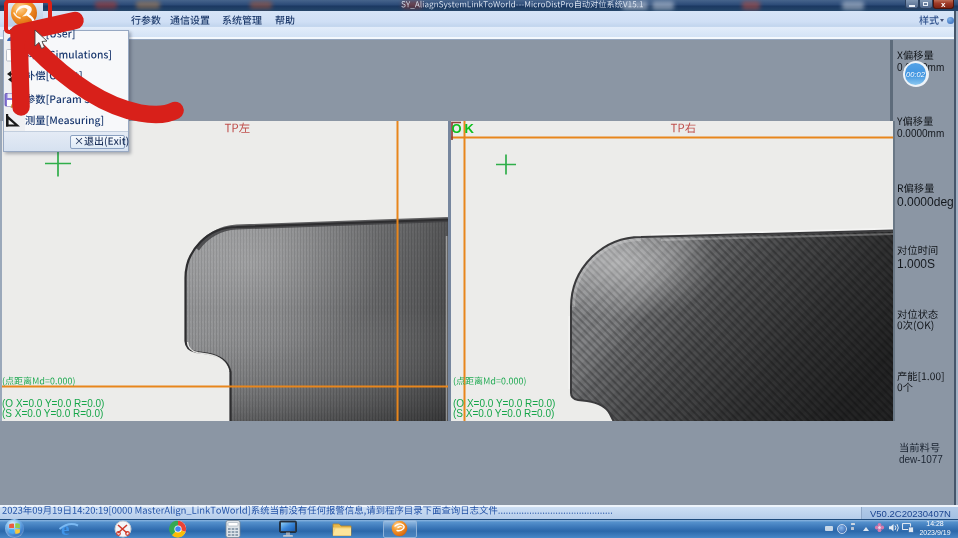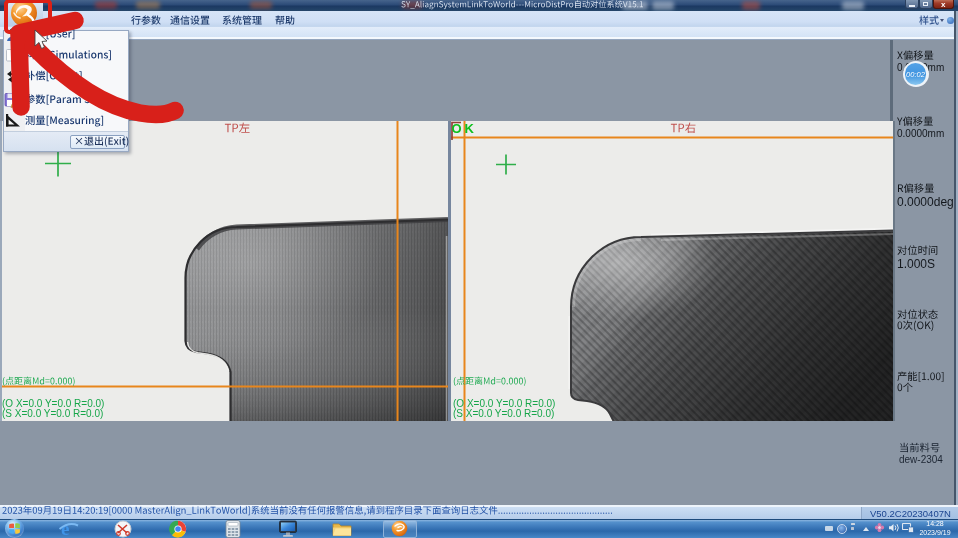--- a/index.html
+++ b/index.html
@@ -138,21 +138,21 @@
 <div class="abs" style="left:890px;top:39.5px;width:2.5px;height:81.5px;background:#5d6b7a;"></div>
 <div class="abs" style="left:893px;top:121px;width:1.5px;height:300px;background:#6a7886;"></div>
 
 <div class="abs" style="left:953.5px;top:11px;width:2.5px;height:494px;background:#46566a;"></div>
 <div class="abs" style="left:956px;top:11px;width:2px;height:494px;background:#9fb0c4;"></div>
 
 <div class="abs" style="left:897px;top:61.5px;font-size:10px;color:#14181d;">0.0000mm</div>
 <div class="abs" style="left:897px;top:127.5px;font-size:10px;color:#14181d;">0.0000mm</div>
 <div class="abs" style="left:897px;top:194.5px;font-size:12px;color:#14181d;">0.0000deg</div>
 <div class="abs" style="left:897px;top:256.5px;font-size:12px;color:#14181d;">1.000S</div>
-<div class="abs" style="left:899px;top:453.5px;font-size:10px;color:#1d2633;">dew-2304</div>
+<div class="abs" style="left:899px;top:453.5px;font-size:10px;color:#1d2633;">dew-1077</div>
 
 <div class="abs" style="left:0;top:505px;width:958px;height:1.5px;background:#eef4fb;"></div>
 <div class="abs" style="left:0;top:506.5px;width:958px;height:12.5px;background:linear-gradient(#cddff4,#b6cdea);"></div>
 <div class="abs" style="left:861px;top:506.5px;width:97px;height:12.5px;background:linear-gradient(#b3cbe8,#a3bfe2);border-left:1px solid #8fa8c8;"></div>
 <div class="abs" style="left:870px;top:507.5px;font-size:9.5px;font-weight:normal;color:#1b448f;">V50.2C20230407N</div>
 
 <svg class="abs" width="958" height="538" style="left:0;top:0;z-index:20;pointer-events:none;">
 <path d="M403.5 7.4C404.7 7.4 405.5 6.6 405.5 5.7C405.5 4.8 405.0 4.3 404.3 4.0L403.4 3.7C403.0 3.5 402.4 3.3 402.4 2.7C402.4 2.1 402.9 1.8 403.6 1.8C404.1 1.8 404.6 2.0 404.9 2.4L405.3 1.9C404.9 1.4 404.3 1.1 403.6 1.1C402.5 1.1 401.7 1.8 401.7 2.7C401.7 3.6 402.3 4.0 402.9 4.3L403.8 4.6C404.3 4.9 404.8 5.1 404.8 5.7C404.8 6.3 404.3 6.7 403.5 6.7C402.9 6.7 402.3 6.4 401.8 5.9L401.4 6.5C401.9 7.0 402.6 7.4 403.5 7.4Z M407.7 7.3H408.4V4.9L410.2 1.2H409.5L408.7 2.9C408.5 3.4 408.3 3.8 408.1 4.3H408.1C407.8 3.8 407.7 3.4 407.5 2.9L406.7 1.2H405.9L407.7 4.9Z M410.3 8.4H414.7V7.9H410.3Z M414.9 7.3H415.6L416.2 5.4H418.4L419.0 7.3H419.8L417.7 1.2H416.9ZM416.4 4.8 416.7 3.9C416.9 3.2 417.1 2.6 417.3 1.9H417.3C417.5 2.6 417.7 3.2 417.9 3.9L418.2 4.8Z M421.4 7.4C421.6 7.4 421.7 7.3 421.8 7.3L421.7 6.7C421.6 6.7 421.6 6.7 421.5 6.7C421.4 6.7 421.3 6.6 421.3 6.4V0.7H420.6V6.4C420.6 7.0 420.8 7.4 421.4 7.4Z M422.9 7.3H423.6V2.8H422.9ZM423.3 1.9C423.6 1.9 423.8 1.7 423.8 1.4C423.8 1.1 423.6 0.9 423.3 0.9C423.0 0.9 422.8 1.1 422.8 1.4C422.8 1.7 423.0 1.9 423.3 1.9Z M426.2 7.4C426.7 7.4 427.2 7.1 427.6 6.7H427.7L427.7 7.3H428.4V4.5C428.4 3.4 427.9 2.7 426.8 2.7C426.1 2.7 425.5 3.0 425.1 3.3L425.4 3.8C425.7 3.5 426.2 3.3 426.7 3.3C427.4 3.3 427.6 3.9 427.6 4.4C425.7 4.6 424.9 5.1 424.9 6.1C424.9 6.9 425.4 7.4 426.2 7.4ZM426.4 6.8C425.9 6.8 425.6 6.6 425.6 6.0C425.6 5.5 426.1 5.1 427.6 4.9V6.2C427.2 6.6 426.8 6.8 426.4 6.8Z M431.3 9.3C432.6 9.3 433.5 8.6 433.5 7.8C433.5 7.0 433.0 6.7 432.0 6.7H431.1C430.5 6.7 430.3 6.5 430.3 6.2C430.3 6.0 430.4 5.8 430.6 5.7C430.8 5.8 431.0 5.8 431.3 5.8C432.2 5.8 432.9 5.2 432.9 4.3C432.9 3.9 432.7 3.6 432.5 3.4H433.4V2.8H431.9C431.7 2.7 431.5 2.7 431.3 2.7C430.4 2.7 429.6 3.3 429.6 4.3C429.6 4.8 429.9 5.2 430.2 5.5V5.5C429.9 5.7 429.7 6.0 429.7 6.3C429.7 6.7 429.9 6.9 430.1 7.1V7.1C429.7 7.4 429.4 7.7 429.4 8.1C429.4 8.9 430.2 9.3 431.3 9.3ZM431.3 5.3C430.7 5.3 430.3 4.9 430.3 4.3C430.3 3.6 430.7 3.2 431.3 3.2C431.8 3.2 432.2 3.6 432.2 4.3C432.2 4.9 431.8 5.3 431.3 5.3ZM431.4 8.8C430.6 8.8 430.1 8.5 430.1 8.0C430.1 7.8 430.2 7.5 430.5 7.3C430.7 7.3 430.9 7.3 431.1 7.3H431.9C432.5 7.3 432.8 7.5 432.8 7.9C432.8 8.3 432.2 8.8 431.4 8.8Z M434.4 7.3H435.1V4.0C435.6 3.6 435.9 3.3 436.4 3.3C436.9 3.3 437.2 3.7 437.2 4.5V7.3H437.9V4.4C437.9 3.3 437.5 2.7 436.6 2.7C436.0 2.7 435.5 3.0 435.1 3.4H435.1L435.0 2.8H434.4Z M441.1 7.4C442.4 7.4 443.2 6.6 443.2 5.7C443.2 4.8 442.6 4.3 441.9 4.0L441.1 3.7C440.6 3.5 440.1 3.3 440.1 2.7C440.1 2.1 440.5 1.8 441.2 1.8C441.8 1.8 442.2 2.0 442.6 2.4L443.0 1.9C442.5 1.4 441.9 1.1 441.2 1.1C440.1 1.1 439.3 1.8 439.3 2.7C439.3 3.6 440.0 4.0 440.5 4.3L441.4 4.6C442.0 4.9 442.4 5.1 442.4 5.7C442.4 6.3 441.9 6.7 441.1 6.7C440.5 6.7 439.9 6.4 439.5 5.9L439.0 6.5C439.5 7.0 440.3 7.4 441.1 7.4Z M444.4 9.2C445.2 9.2 445.7 8.5 446.0 7.6L447.7 2.8H447.0L446.2 5.3C446.0 5.7 445.9 6.1 445.8 6.5H445.8C445.6 6.1 445.5 5.7 445.3 5.3L444.4 2.8H443.6L445.4 7.3L445.3 7.6C445.1 8.1 444.8 8.6 444.3 8.6C444.2 8.6 444.1 8.5 444.0 8.5L443.8 9.1C444.0 9.1 444.1 9.2 444.4 9.2Z M449.7 7.4C450.8 7.4 451.3 6.8 451.3 6.0C451.3 5.2 450.6 4.9 450.0 4.7C449.5 4.5 449.0 4.3 449.0 3.9C449.0 3.6 449.3 3.3 449.8 3.3C450.2 3.3 450.6 3.4 450.9 3.7L451.2 3.2C450.9 2.9 450.4 2.7 449.8 2.7C448.9 2.7 448.3 3.2 448.3 3.9C448.3 4.7 449.0 5.0 449.6 5.2C450.1 5.4 450.6 5.6 450.6 6.1C450.6 6.5 450.3 6.8 449.7 6.8C449.2 6.8 448.8 6.6 448.4 6.2L448.1 6.7C448.5 7.1 449.1 7.4 449.7 7.4Z M453.8 7.4C454.1 7.4 454.4 7.3 454.6 7.2L454.5 6.6C454.3 6.7 454.1 6.8 454.0 6.8C453.4 6.8 453.3 6.4 453.3 5.9V3.4H454.5V2.8H453.3V1.5H452.6L452.6 2.8L451.9 2.8V3.4H452.5V5.9C452.5 6.8 452.8 7.4 453.8 7.4Z M457.3 7.4C457.9 7.4 458.4 7.2 458.7 6.9L458.5 6.4C458.1 6.6 457.8 6.8 457.4 6.8C456.5 6.8 455.9 6.2 455.9 5.2H458.9C458.9 5.1 458.9 4.9 458.9 4.8C458.9 3.5 458.3 2.7 457.1 2.7C456.1 2.7 455.2 3.6 455.2 5.0C455.2 6.5 456.1 7.4 457.3 7.4ZM455.9 4.7C456.0 3.8 456.5 3.3 457.2 3.3C457.9 3.3 458.3 3.8 458.3 4.7Z M460.0 7.3H460.8V4.0C461.2 3.6 461.6 3.3 461.9 3.3C462.5 3.3 462.7 3.7 462.7 4.5V7.3H463.5V4.0C463.9 3.6 464.2 3.3 464.6 3.3C465.2 3.3 465.4 3.7 465.4 4.5V7.3H466.2V4.4C466.2 3.3 465.7 2.7 464.8 2.7C464.3 2.7 463.8 3.0 463.3 3.5C463.2 3.0 462.8 2.7 462.1 2.7C461.6 2.7 461.1 3.0 460.7 3.4H460.7L460.6 2.8H460.0Z M467.7 7.3H471.1V6.6H468.4V1.2H467.7Z M472.1 7.3H472.8V2.8H472.1ZM472.4 1.9C472.7 1.9 472.9 1.7 472.9 1.4C472.9 1.1 472.7 0.9 472.4 0.9C472.2 0.9 472.0 1.1 472.0 1.4C472.0 1.7 472.2 1.9 472.4 1.9Z M474.3 7.3H475.1V4.0C475.5 3.6 475.8 3.3 476.3 3.3C476.9 3.3 477.1 3.7 477.1 4.5V7.3H477.9V4.4C477.9 3.3 477.5 2.7 476.5 2.7C475.9 2.7 475.4 3.0 475.0 3.4H475.0L474.9 2.8H474.3Z M479.3 7.3H480.1V6.1L480.9 5.1L482.2 7.3H483.0L481.3 4.6L482.8 2.8H482.0L480.1 5.1H480.1V0.7H479.3Z M485.2 7.3H485.9V1.9H487.8V1.2H483.4V1.9H485.2Z M490.5 7.4C491.6 7.4 492.6 6.5 492.6 5.0C492.6 3.5 491.6 2.7 490.5 2.7C489.4 2.7 488.4 3.5 488.4 5.0C488.4 6.5 489.4 7.4 490.5 7.4ZM490.5 6.7C489.7 6.7 489.2 6.1 489.2 5.0C489.2 4.0 489.7 3.3 490.5 3.3C491.3 3.3 491.8 4.0 491.8 5.0C491.8 6.1 491.3 6.7 490.5 6.7Z M494.5 7.3H495.4L496.3 3.6C496.4 3.2 496.5 2.7 496.6 2.3H496.6C496.7 2.7 496.8 3.2 496.9 3.6L497.8 7.3H498.7L500.0 1.2H499.2L498.6 4.5C498.5 5.2 498.4 5.8 498.3 6.5H498.2C498.1 5.8 497.9 5.2 497.8 4.5L496.9 1.2H496.3L495.4 4.5C495.3 5.2 495.1 5.8 495.0 6.5H495.0C494.8 5.8 494.7 5.2 494.6 4.5L494.0 1.2H493.2Z M502.7 7.4C503.8 7.4 504.7 6.5 504.7 5.0C504.7 3.5 503.8 2.7 502.7 2.7C501.6 2.7 500.6 3.5 500.6 5.0C500.6 6.5 501.6 7.4 502.7 7.4ZM502.7 6.7C501.9 6.7 501.4 6.1 501.4 5.0C501.4 4.0 501.9 3.3 502.7 3.3C503.4 3.3 504.0 4.0 504.0 5.0C504.0 6.1 503.4 6.7 502.7 6.7Z M505.9 7.3H506.7V4.4C507.0 3.6 507.4 3.4 507.8 3.4C508.0 3.4 508.1 3.4 508.2 3.4L508.3 2.8C508.2 2.7 508.1 2.7 507.9 2.7C507.4 2.7 506.9 3.0 506.6 3.6H506.6L506.5 2.8H505.9Z M509.9 7.4C510.1 7.4 510.2 7.3 510.3 7.3L510.2 6.7C510.1 6.7 510.1 6.7 510.0 6.7C509.9 6.7 509.8 6.6 509.8 6.4V0.7H509.1V6.4C509.1 7.0 509.3 7.4 509.9 7.4Z M512.9 7.4C513.5 7.4 513.9 7.1 514.3 6.7H514.3L514.4 7.3H515.0V0.7H514.2V2.4L514.3 3.2C513.9 2.9 513.5 2.7 513.0 2.7C512.0 2.7 511.1 3.6 511.1 5.0C511.1 6.5 511.8 7.4 512.9 7.4ZM513.1 6.7C512.3 6.7 511.9 6.1 511.9 5.0C511.9 4.0 512.4 3.3 513.2 3.3C513.5 3.3 513.9 3.4 514.2 3.8V6.1C513.9 6.5 513.5 6.7 513.1 6.7Z M516.1 5.2H518.2V4.7H516.1Z M519.0 5.2H521.1V4.7H519.0Z M521.8 5.2H523.9V4.7H521.8Z M525.1 7.3H525.8V3.9C525.8 3.4 525.7 2.7 525.7 2.2H525.7L526.2 3.5L527.3 6.6H527.9L529.0 3.5L529.5 2.2H529.5C529.5 2.7 529.4 3.4 529.4 3.9V7.3H530.1V1.2H529.2L528.1 4.5C527.9 4.9 527.8 5.3 527.6 5.7H527.6C527.5 5.3 527.3 4.9 527.2 4.5L526.0 1.2H525.1Z M531.7 7.3H532.4V2.8H531.7ZM532.1 1.9C532.4 1.9 532.6 1.7 532.6 1.4C532.6 1.1 532.4 0.9 532.1 0.9C531.8 0.9 531.6 1.1 531.6 1.4C531.6 1.7 531.8 1.9 532.1 1.9Z M535.7 7.4C536.2 7.4 536.7 7.1 537.1 6.8L536.8 6.3C536.5 6.5 536.2 6.7 535.8 6.7C534.9 6.7 534.4 6.1 534.4 5.0C534.4 4.0 535.0 3.3 535.8 3.3C536.1 3.3 536.4 3.5 536.7 3.7L537.1 3.2C536.7 2.9 536.3 2.7 535.8 2.7C534.6 2.7 533.6 3.5 533.6 5.0C533.6 6.5 534.5 7.4 535.7 7.4Z M538.1 7.3H538.9V4.4C539.2 3.6 539.6 3.4 540.0 3.4C540.2 3.4 540.3 3.4 540.4 3.4L540.6 2.8C540.4 2.7 540.3 2.7 540.1 2.7C539.6 2.7 539.1 3.0 538.8 3.6H538.8L538.7 2.8H538.1Z M543.0 7.4C544.1 7.4 545.1 6.5 545.1 5.0C545.1 3.5 544.1 2.7 543.0 2.7C541.9 2.7 541.0 3.5 541.0 5.0C541.0 6.5 541.9 7.4 543.0 7.4ZM543.0 6.7C542.3 6.7 541.8 6.1 541.8 5.0C541.8 4.0 542.3 3.3 543.0 3.3C543.8 3.3 544.3 4.0 544.3 5.0C544.3 6.1 543.8 6.7 543.0 6.7Z M546.4 7.3H547.9C549.7 7.3 550.7 6.1 550.7 4.2C550.7 2.3 549.7 1.2 547.9 1.2H546.4ZM547.1 6.6V1.9H547.8C549.2 1.9 549.9 2.7 549.9 4.2C549.9 5.7 549.2 6.6 547.8 6.6Z M551.9 7.3H552.7V2.8H551.9ZM552.3 1.9C552.6 1.9 552.8 1.7 552.8 1.4C552.8 1.1 552.6 0.9 552.3 0.9C552.0 0.9 551.8 1.1 551.8 1.4C551.8 1.7 552.0 1.9 552.3 1.9Z M555.3 7.4C556.4 7.4 557.0 6.8 557.0 6.0C557.0 5.2 556.3 4.9 555.6 4.7C555.1 4.5 554.6 4.3 554.6 3.9C554.6 3.6 554.9 3.3 555.5 3.3C555.9 3.3 556.2 3.4 556.5 3.7L556.8 3.2C556.5 2.9 556.0 2.7 555.5 2.7C554.5 2.7 553.9 3.2 553.9 3.9C553.9 4.7 554.6 5.0 555.2 5.2C555.7 5.4 556.2 5.6 556.2 6.1C556.2 6.5 556.0 6.8 555.4 6.8C554.8 6.8 554.4 6.6 554.0 6.2L553.7 6.7C554.1 7.1 554.7 7.4 555.3 7.4Z M559.4 7.4C559.7 7.4 560.0 7.3 560.2 7.2L560.1 6.6C559.9 6.7 559.7 6.8 559.6 6.8C559.1 6.8 558.9 6.4 558.9 5.9V3.4H560.1V2.8H558.9V1.5H558.3L558.2 2.8L557.5 2.8V3.4H558.1V5.9C558.1 6.8 558.5 7.4 559.4 7.4Z M561.2 7.3H561.9V4.9H562.9C564.2 4.9 565.1 4.3 565.1 3.0C565.1 1.7 564.2 1.2 562.9 1.2H561.2ZM561.9 4.2V1.9H562.8C563.9 1.9 564.4 2.1 564.4 3.0C564.4 3.9 563.9 4.2 562.8 4.2Z M566.3 7.3H567.1V4.4C567.3 3.6 567.8 3.4 568.2 3.4C568.4 3.4 568.5 3.4 568.6 3.4L568.7 2.8C568.6 2.7 568.5 2.7 568.3 2.7C567.8 2.7 567.3 3.0 567.0 3.6H567.0L566.9 2.8H566.3Z M571.2 7.4C572.3 7.4 573.3 6.5 573.3 5.0C573.3 3.5 572.3 2.7 571.2 2.7C570.1 2.7 569.1 3.5 569.1 5.0C569.1 6.5 570.1 7.4 571.2 7.4ZM571.2 6.7C570.4 6.7 569.9 6.1 569.9 5.0C569.9 4.0 570.4 3.3 571.2 3.3C572.0 3.3 572.5 4.0 572.5 5.0C572.5 6.1 572.0 6.7 571.2 6.7Z M575.7 3.9H580.0V5.1H575.7ZM575.7 3.3V2.1H580.0V3.3ZM575.7 5.7H580.0V6.9H575.7ZM577.4 0.3C577.4 0.7 577.2 1.1 577.1 1.5H575.0V7.9H575.7V7.5H580.0V7.9H580.7V1.5H577.7C577.9 1.2 578.0 0.8 578.1 0.4Z M582.6 1.0V1.6H585.8V1.0ZM587.2 0.5C587.2 1.1 587.2 1.7 587.2 2.3H586.0V2.8H587.2C587.1 4.7 586.8 6.4 585.6 7.5C585.8 7.5 586.0 7.8 586.1 7.9C587.3 6.8 587.7 4.9 587.8 2.8H589.0C588.9 5.8 588.8 6.9 588.6 7.1C588.5 7.2 588.4 7.2 588.3 7.2C588.1 7.2 587.7 7.2 587.2 7.2C587.3 7.4 587.4 7.6 587.4 7.8C587.8 7.8 588.3 7.8 588.6 7.8C588.8 7.8 589.0 7.7 589.1 7.5C589.4 7.1 589.5 5.9 589.6 2.6C589.6 2.5 589.6 2.3 589.6 2.3H587.8C587.8 1.7 587.9 1.1 587.9 0.5ZM582.6 6.9 582.6 6.9V6.9C582.8 6.8 583.1 6.7 585.4 6.2L585.5 6.7L586.1 6.5C585.9 6.0 585.6 5.0 585.3 4.3L584.7 4.4C584.9 4.8 585.1 5.2 585.2 5.7L583.3 6.1C583.6 5.3 583.9 4.4 584.1 3.6H585.9V3.0H582.3V3.6H583.5C583.3 4.5 582.9 5.5 582.8 5.8C582.7 6.1 582.6 6.3 582.4 6.3C582.5 6.5 582.6 6.8 582.6 6.9Z M594.2 4.0C594.6 4.6 595.0 5.4 595.1 5.9L595.6 5.6C595.5 5.1 595.1 4.4 594.7 3.8ZM590.8 3.5C591.3 4.0 591.9 4.5 592.3 5.1C591.9 6.1 591.2 6.9 590.5 7.4C590.6 7.5 590.8 7.7 590.9 7.9C591.7 7.4 592.3 6.6 592.8 5.6C593.2 6.0 593.5 6.5 593.7 6.9L594.2 6.4C593.9 6.0 593.5 5.5 593.1 4.9C593.5 4.0 593.7 2.9 593.9 1.6L593.5 1.4L593.4 1.5H590.7V2.0H593.2C593.1 2.9 592.9 3.7 592.6 4.4C592.2 4.0 591.7 3.5 591.3 3.2ZM596.4 0.4V2.3H594.0V2.9H596.4V7.1C596.4 7.2 596.3 7.3 596.2 7.3C596.0 7.3 595.6 7.3 595.1 7.3C595.1 7.4 595.2 7.7 595.3 7.9C596.0 7.9 596.4 7.9 596.6 7.8C596.9 7.7 597.0 7.5 597.0 7.1V2.9H598.0V2.3H597.0V0.4Z M601.3 1.9V2.5H605.8V1.9ZM601.9 3.1C602.1 4.2 602.4 5.7 602.4 6.6L603.0 6.4C602.9 5.6 602.7 4.1 602.4 2.9ZM603.0 0.5C603.1 0.9 603.3 1.4 603.4 1.8L604.0 1.6C603.9 1.2 603.7 0.7 603.5 0.3ZM601.0 7.0V7.6H606.1V7.0H604.4C604.7 5.9 605.1 4.3 605.3 3.0L604.6 2.9C604.5 4.1 604.2 5.9 603.9 7.0ZM600.6 0.4C600.2 1.6 599.4 2.9 598.6 3.7C598.7 3.8 598.9 4.1 599.0 4.3C599.2 4.0 599.5 3.7 599.8 3.3V7.9H600.4V2.3C600.7 1.8 601.0 1.2 601.2 0.6Z M608.8 5.4C608.4 6.0 607.7 6.6 607.1 7.0C607.2 7.1 607.5 7.3 607.6 7.4C608.2 7.0 609.0 6.3 609.5 5.6ZM611.7 5.7C612.4 6.2 613.2 7.0 613.6 7.4L614.2 7.1C613.7 6.6 612.9 5.9 612.2 5.4ZM611.9 3.6C612.2 3.8 612.4 4.0 612.6 4.3L609.0 4.5C610.2 3.9 611.5 3.2 612.7 2.2L612.2 1.8C611.8 2.2 611.4 2.5 610.9 2.8L608.9 2.9C609.5 2.5 610.1 2.0 610.6 1.4C611.7 1.3 612.7 1.1 613.5 0.9L613.1 0.4C611.7 0.8 609.4 1.0 607.4 1.1C607.4 1.2 607.5 1.5 607.5 1.6C608.2 1.6 609.0 1.5 609.8 1.5C609.2 2.0 608.6 2.5 608.4 2.7C608.2 2.8 608.0 3.0 607.8 3.0C607.9 3.1 608.0 3.4 608.0 3.5C608.2 3.5 608.4 3.4 610.1 3.3C609.4 3.8 608.8 4.1 608.5 4.2C608.0 4.5 607.6 4.6 607.4 4.7C607.4 4.8 607.5 5.1 607.5 5.2C607.8 5.2 608.1 5.1 610.4 4.9V7.1C610.4 7.2 610.3 7.2 610.2 7.2C610.1 7.2 609.6 7.2 609.1 7.2C609.2 7.4 609.3 7.6 609.4 7.8C610.0 7.8 610.4 7.8 610.6 7.7C610.9 7.6 611.0 7.4 611.0 7.1V4.9L613.0 4.7C613.3 5.0 613.5 5.3 613.6 5.5L614.1 5.2C613.7 4.7 613.0 3.9 612.4 3.4Z M620.4 4.4V7.0C620.4 7.6 620.6 7.7 621.1 7.7C621.2 7.7 621.7 7.7 621.9 7.7C622.4 7.7 622.5 7.4 622.5 6.3C622.4 6.3 622.1 6.2 622.0 6.1C622.0 7.1 622.0 7.2 621.8 7.2C621.7 7.2 621.3 7.2 621.2 7.2C621.0 7.2 621.0 7.2 621.0 7.0V4.4ZM618.9 4.4C618.8 6.0 618.6 6.9 617.3 7.4C617.4 7.5 617.6 7.7 617.7 7.9C619.2 7.3 619.4 6.2 619.5 4.4ZM615.0 6.8 615.2 7.4C615.9 7.2 616.9 6.9 617.8 6.6L617.7 6.0C616.7 6.3 615.7 6.6 615.0 6.8ZM619.6 0.5C619.7 0.8 619.9 1.3 620.0 1.6H618.0V2.1H619.5C619.1 2.6 618.6 3.4 618.4 3.6C618.2 3.7 618.0 3.8 617.9 3.8C617.9 3.9 618.0 4.2 618.1 4.4C618.3 4.3 618.6 4.3 621.6 4.0C621.8 4.2 621.9 4.4 622.0 4.6L622.5 4.3C622.2 3.8 621.7 3.0 621.3 2.5L620.8 2.7C620.9 3.0 621.1 3.2 621.3 3.5L619.1 3.7C619.4 3.2 619.9 2.6 620.2 2.1H622.5V1.6H620.1L620.6 1.4C620.5 1.1 620.3 0.7 620.1 0.3ZM615.2 3.8C615.3 3.7 615.5 3.7 616.5 3.5C616.1 4.1 615.8 4.5 615.7 4.6C615.4 4.9 615.2 5.1 615.0 5.2C615.1 5.3 615.2 5.6 615.2 5.8C615.4 5.7 615.7 5.6 617.7 5.1C617.7 5.0 617.7 4.8 617.7 4.6L616.2 4.9C616.8 4.2 617.4 3.3 617.9 2.4L617.4 2.1C617.2 2.4 617.0 2.7 616.8 3.0L615.8 3.1C616.3 2.4 616.9 1.5 617.2 0.6L616.6 0.3C616.3 1.3 615.6 2.4 615.4 2.7C615.3 2.9 615.1 3.1 615.0 3.2C615.0 3.3 615.1 3.7 615.2 3.8Z M624.8 7.3H625.7L627.6 1.2H626.8L625.9 4.5C625.7 5.2 625.5 5.8 625.3 6.5H625.3C625.0 5.8 624.9 5.2 624.7 4.5L623.7 1.2H622.9Z M628.3 7.3H631.6V6.6H630.4V1.2H629.8C629.5 1.4 629.1 1.6 628.6 1.7V2.1H629.7V6.6H628.3Z M634.3 7.4C635.3 7.4 636.3 6.6 636.3 5.3C636.3 4.0 635.5 3.4 634.5 3.4C634.1 3.4 633.8 3.5 633.6 3.6L633.7 1.9H636.0V1.2H633.1L632.9 4.0L633.3 4.3C633.6 4.1 633.9 3.9 634.3 3.9C635.0 3.9 635.5 4.5 635.5 5.3C635.5 6.2 634.9 6.7 634.2 6.7C633.5 6.7 633.1 6.4 632.8 6.1L632.4 6.6C632.8 7.0 633.4 7.4 634.3 7.4Z M637.8 7.4C638.1 7.4 638.4 7.1 638.4 6.8C638.4 6.4 638.1 6.2 637.8 6.2C637.5 6.2 637.3 6.4 637.3 6.8C637.3 7.1 637.5 7.4 637.8 7.4Z M639.7 7.3H643.0V6.6H641.8V1.2H641.2C640.9 1.4 640.5 1.6 640.0 1.7V2.1H641.1V6.6H639.7Z" fill="#dfe8f4"></path>
 <path d="M135.4 16.0V16.9H140.3V16.0ZM133.6 15.4C133.1 16.2 132.2 17.1 131.3 17.6C131.5 17.8 131.7 18.2 131.8 18.4C132.8 17.7 133.8 16.7 134.5 15.8ZM135.0 18.8V19.7H138.2V23.6C138.2 23.7 138.1 23.8 137.9 23.8C137.7 23.8 137.1 23.8 136.4 23.8C136.5 24.0 136.7 24.4 136.7 24.7C137.6 24.7 138.2 24.7 138.6 24.6C139.0 24.4 139.1 24.1 139.1 23.6V19.7H140.6V18.8ZM134.0 17.6C133.3 18.8 132.2 19.9 131.2 20.6C131.4 20.8 131.7 21.2 131.9 21.4C132.2 21.2 132.5 20.9 132.9 20.5V24.8H133.8V19.5C134.2 19.0 134.6 18.5 134.9 17.9Z M147.2 21.1C146.4 21.7 144.7 22.2 143.3 22.4C143.5 22.6 143.7 22.9 143.9 23.1C145.4 22.8 147.0 22.2 148.0 21.5ZM148.5 22.1C147.4 23.2 145.1 23.7 142.7 23.9C142.9 24.1 143.0 24.5 143.1 24.8C145.7 24.4 148.0 23.8 149.3 22.5ZM142.8 18.1C143.0 18.0 143.3 17.9 144.9 17.9C144.7 18.1 144.6 18.4 144.4 18.7H141.5V19.5H143.8C143.2 20.3 142.3 20.9 141.3 21.3C141.5 21.5 141.9 21.9 142.0 22.1C142.6 21.8 143.1 21.5 143.6 21.0C143.8 21.2 144.0 21.4 144.1 21.6C145.1 21.4 146.4 20.9 147.2 20.3L146.4 19.9C145.8 20.3 144.7 20.7 143.8 20.9C144.3 20.5 144.7 20.0 145.0 19.5H147.0C147.8 20.6 148.9 21.5 150.1 22.0C150.2 21.8 150.5 21.5 150.7 21.3C149.8 20.9 148.8 20.3 148.1 19.5H150.5V18.7H145.5C145.7 18.4 145.8 18.1 145.9 17.8L148.6 17.7C148.9 17.9 149.1 18.1 149.2 18.3L150.0 17.8C149.5 17.1 148.3 16.3 147.4 15.7L146.7 16.2C147.0 16.4 147.4 16.7 147.8 17.0L144.4 17.1C144.9 16.7 145.6 16.3 146.1 15.8L145.2 15.4C144.5 16.1 143.5 16.7 143.2 16.9C142.9 17.0 142.7 17.2 142.5 17.2C142.6 17.4 142.7 17.9 142.8 18.1Z M155.3 15.6C155.2 16.0 154.9 16.6 154.6 16.9L155.2 17.2C155.5 16.9 155.8 16.4 156.1 15.9ZM151.8 15.9C152.1 16.4 152.3 16.9 152.4 17.3L153.1 16.9C153.0 16.6 152.7 16.1 152.5 15.7ZM154.9 21.4C154.7 21.8 154.4 22.2 154.1 22.6C153.8 22.4 153.4 22.2 153.1 22.1L153.5 21.4ZM152.0 22.4C152.4 22.6 153.0 22.8 153.5 23.1C152.8 23.5 152.1 23.8 151.3 24.0C151.5 24.1 151.7 24.5 151.8 24.7C152.7 24.4 153.5 24.1 154.2 23.5C154.6 23.7 154.8 23.9 155.1 24.0L155.6 23.4C155.4 23.3 155.1 23.1 154.8 22.9C155.4 22.4 155.8 21.7 156.0 20.8L155.5 20.6L155.3 20.6H153.9L154.1 20.2L153.2 20.0C153.2 20.2 153.1 20.4 153.0 20.6H151.7V21.4H152.6C152.4 21.8 152.2 22.1 152.0 22.4ZM153.5 15.4V17.3H151.5V18.0H153.2C152.7 18.6 152.0 19.2 151.3 19.4C151.5 19.6 151.7 19.9 151.8 20.1C152.4 19.8 153.0 19.3 153.5 18.8V19.9H154.3V18.6C154.8 19.0 155.3 19.4 155.5 19.6L156.0 18.9C155.8 18.8 155.1 18.3 154.6 18.0H156.3V17.3H154.3V15.4ZM157.2 15.5C157.0 17.3 156.5 19.0 155.7 20.0C155.9 20.2 156.3 20.5 156.4 20.6C156.7 20.3 156.9 19.9 157.1 19.5C157.3 20.4 157.5 21.2 157.9 21.9C157.3 22.8 156.6 23.5 155.5 24.0C155.7 24.2 155.9 24.6 156.0 24.8C157.0 24.3 157.8 23.6 158.3 22.8C158.8 23.6 159.4 24.2 160.1 24.6C160.3 24.4 160.6 24.1 160.8 23.9C160.0 23.5 159.3 22.8 158.8 21.9C159.3 20.9 159.7 19.7 159.9 18.2H160.5V17.4H157.8C157.9 16.8 158.0 16.2 158.1 15.6ZM159.0 18.2C158.8 19.3 158.7 20.1 158.3 20.9C158.0 20.1 157.8 19.2 157.6 18.2Z" fill="#1d3a6b"></path>
 <path d="M170.6 16.4C171.2 16.9 171.9 17.6 172.3 18.1L173.0 17.5C172.6 17.0 171.8 16.3 171.2 15.8ZM172.6 19.2H170.4V20.1H171.7V22.8C171.3 23.0 170.8 23.4 170.3 23.9L170.9 24.7C171.4 24.0 171.9 23.4 172.2 23.4C172.4 23.4 172.8 23.8 173.2 24.0C173.9 24.4 174.7 24.5 175.9 24.5C177.0 24.5 178.7 24.5 179.5 24.4C179.5 24.2 179.6 23.8 179.7 23.5C178.7 23.6 177.1 23.7 176.0 23.7C174.8 23.7 174.0 23.6 173.3 23.2C173.0 23.1 172.8 22.9 172.6 22.8ZM173.7 15.8V16.5H177.6C177.2 16.8 176.8 17.1 176.5 17.3C176.0 17.0 175.5 16.8 175.1 16.7L174.4 17.2C175.0 17.4 175.6 17.7 176.2 18.0H173.6V23.1H174.5V21.6H176.0V23.1H176.8V21.6H178.3V22.3C178.3 22.4 178.3 22.4 178.2 22.4C178.0 22.4 177.7 22.4 177.2 22.4C177.3 22.6 177.4 22.9 177.5 23.2C178.1 23.2 178.6 23.2 178.8 23.0C179.1 22.9 179.2 22.7 179.2 22.3V18.0H177.9L177.9 18.0C177.7 17.9 177.5 17.7 177.3 17.6C178.0 17.2 178.7 16.7 179.2 16.2L178.6 15.7L178.4 15.8ZM178.3 18.7V19.4H176.8V18.7ZM174.5 20.1H176.0V20.8H174.5ZM174.5 19.4V18.7H176.0V19.4ZM178.3 20.1V20.8H176.8V20.1Z M183.8 18.5V19.3H188.8V18.5ZM183.8 20.0V20.7H188.8V20.0ZM183.7 21.4V24.7H184.5V24.4H188.0V24.7H188.9V21.4ZM184.5 23.6V22.2H188.0V23.6ZM185.4 15.8C185.7 16.2 185.9 16.7 186.1 17.1H183.1V17.8H189.5V17.1H186.2L186.9 16.8C186.8 16.4 186.5 15.9 186.2 15.4ZM182.5 15.5C182.0 17.0 181.2 18.4 180.3 19.4C180.4 19.6 180.7 20.1 180.8 20.3C181.1 20.0 181.4 19.6 181.6 19.2V24.8H182.5V17.6C182.8 17.0 183.1 16.4 183.3 15.7Z M191.1 16.2C191.7 16.7 192.3 17.3 192.7 17.8L193.3 17.1C193.0 16.7 192.3 16.1 191.7 15.6ZM190.4 18.6V19.5H191.7V22.8C191.7 23.3 191.4 23.6 191.2 23.8C191.4 23.9 191.6 24.3 191.7 24.6C191.9 24.3 192.2 24.1 194.0 22.7C193.9 22.5 193.7 22.1 193.6 21.9L192.6 22.7V18.6ZM194.8 15.8V16.9C194.8 17.6 194.6 18.4 193.3 19.0C193.5 19.1 193.8 19.5 193.9 19.7C195.4 19.0 195.7 17.9 195.7 16.9V16.7H197.3V18.0C197.3 18.9 197.4 19.3 198.3 19.3C198.4 19.3 198.8 19.3 199.0 19.3C199.2 19.3 199.4 19.2 199.6 19.2C199.5 19.0 199.5 18.6 199.5 18.4C199.3 18.4 199.1 18.5 199.0 18.5C198.8 18.5 198.5 18.5 198.4 18.5C198.2 18.5 198.2 18.3 198.2 18.1V15.8ZM197.9 20.7C197.5 21.4 197.1 22.0 196.5 22.5C195.9 22.0 195.4 21.4 195.1 20.7ZM193.8 19.8V20.7H194.4L194.2 20.8C194.6 21.7 195.1 22.4 195.7 23.0C195.0 23.4 194.2 23.7 193.3 23.9C193.4 24.1 193.7 24.5 193.7 24.7C194.7 24.5 195.7 24.1 196.4 23.6C197.2 24.1 198.1 24.5 199.1 24.8C199.2 24.5 199.5 24.1 199.7 23.9C198.8 23.7 197.9 23.4 197.2 23.0C198.1 22.3 198.7 21.3 199.1 20.1L198.5 19.8L198.3 19.8Z M206.6 16.5H208.0V17.2H206.6ZM204.3 16.5H205.7V17.2H204.3ZM202.0 16.5H203.4V17.2H202.0ZM201.8 19.6V23.8H200.5V24.5H209.5V23.8H208.2V19.6H205.1L205.2 19.1H209.2V18.4H205.3L205.4 17.9H209.0V15.8H201.1V17.9H204.4L204.4 18.4H200.7V19.1H204.3L204.2 19.6ZM202.7 23.8V23.3H207.2V23.8ZM202.7 21.2H207.2V21.7H202.7ZM202.7 20.7V20.2H207.2V20.7ZM202.7 22.2H207.2V22.7H202.7Z" fill="#1d3a6b"></path>

